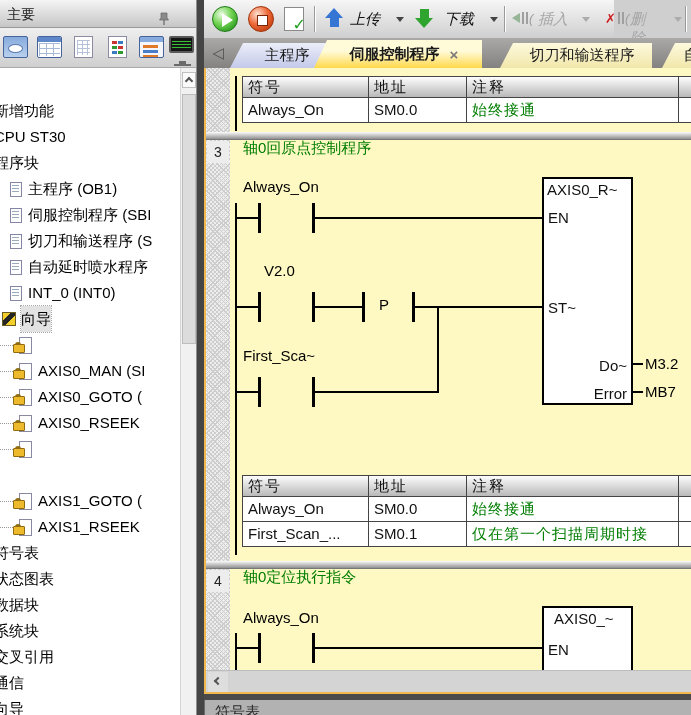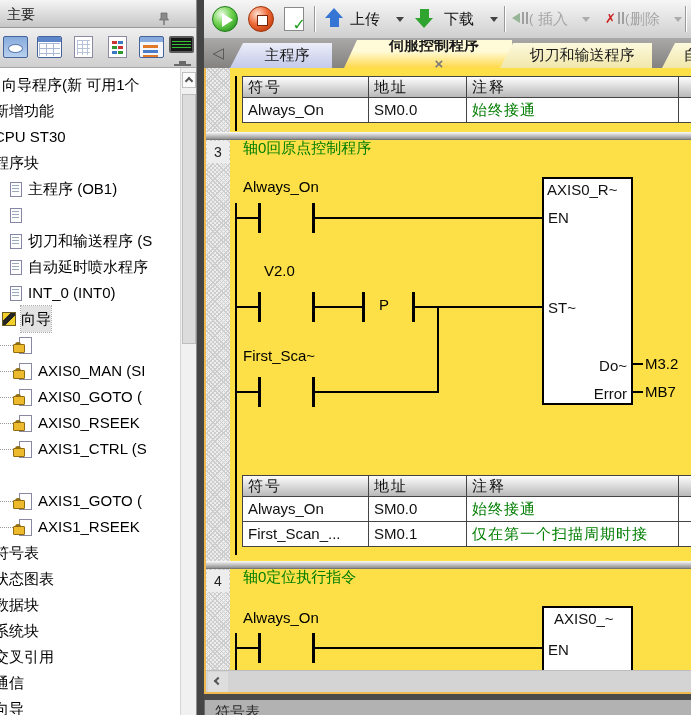--- a/index.html
+++ b/index.html
@@ -65,21 +65,21 @@
   .vsb-btn{position:absolute;left:1px;top:4px;width:14px;height:16px;background:#fbfbfb;border:1px solid #c0c0c0;}
   .vsb-thumb{position:absolute;left:1px;top:26px;width:14px;height:250px;background:#dcdcdc;border:1px solid #bdbdbd;}
   .chev{display:block;width:6px;height:6px;border-left:2px solid #555;border-bottom:2px solid #555;}
   .chev.up{transform:rotate(135deg);margin:5px auto 0;}
   .chev.left{transform:rotate(45deg);margin:6px 0 0 7px;}
 
   .splitter{position:absolute;left:196px;top:0;width:8px;height:715px;background:#454545;border-left:1px solid #8f8f8f;}
 
   
   .main{position:absolute;left:204px;top:0;width:487px;height:715px;overflow:hidden;background:#cfcfcf;}
-  .mtb{position:absolute;left:0;top:0;width:487px;height:38px;background:linear-gradient(#f6f6f6,#cfcfcf);}
+  .mtb{position:absolute;left:0;top:0;width:410px;height:38px;background:linear-gradient(#f6f6f6,#cfcfcf);font-style:italic;}
   .cbtn{position:absolute;cursor:pointer;}
   .play{left:8px;top:6px;width:26px;height:26px;border-radius:50%;border:1px solid #1d7a15;
         background:radial-gradient(circle at 35% 30%,#eafbe2,#6fd24f 45%,#28961f 85%);}
   .play::after{content:"";position:absolute;left:9px;top:6px;width:0;height:0;
         border-left:11px solid #fff;border-top:7px solid transparent;border-bottom:7px solid transparent;}
   .stop{left:44px;top:6px;width:26px;height:26px;border-radius:50%;border:1px solid #a03208;
         background:radial-gradient(circle at 35% 30%,#fde3d6,#ef6a38 45%,#c13c0f 85%);}
   .stop::after{content:"";position:absolute;left:8px;top:8px;width:9px;height:9px;background:#fff;border:1px solid #7a2508;}
   .compile{left:80px;top:7px;width:20px;height:24px;background:#fff;border:1px solid #8a8a8a;}
   .compile::after{content:"✓";position:absolute;right:-3px;bottom:-4px;color:#1d9f1d;font-weight:bold;font-size:16px;}
@@ -98,28 +98,28 @@
   .gparen{color:#9f9f9f;font-size:13px;line-height:13px;}
   .ga{display:inline-block;width:0;height:0;border-top:5px solid transparent;border-bottom:5px solid transparent;border-right:8px solid #96b496;margin-right:1px;}
   .xmark{color:#cc2222;font-weight:bold;font-size:13px;line-height:13px;margin:0 1px;}
 
   .tabrow{position:absolute;left:0;top:38px;width:487px;height:30px;background:linear-gradient(#aba9a7,#848280);}
   .tback{position:absolute;left:5px;top:5px;width:18px;height:20px;color:#4f4f4f;font-size:15px;line-height:20px;text-align:center;cursor:pointer;}
   .tab{position:absolute;bottom:0;height:25px;display:flex;align-items:center;justify-content:center;
        font-size:15px;color:#1a1a1a;padding-left:12px;cursor:pointer;
        clip-path:polygon(13px 0,100% 0,100% 100%,0 100%);}
   .tab-blue{left:26px;width:102px;background:linear-gradient(#eceef9,#c3c9e9);}
-  .tab-active{left:140px;width:168px;height:28px;font-weight:bold;
-       background:linear-gradient(#fffbd8 0 40%,#ffd84a);flex-direction:column;}
+  .tab-active{left:110px;width:168px;height:28px;font-weight:bold;
+       background:linear-gradient(#fffbd8 0 40%,#ffd84a);}
   .tab-active .x{margin-left:10px;color:#7a7a7a;font-weight:bold;font-size:15px;}
   .tab-y1{left:296px;width:152px;background:linear-gradient(#fdf9dd,#f1e7ab);}
   .tab-y2{left:458px;width:46px;background:linear-gradient(#fdf9dd,#f1e7ab);}
 
   
-  .editor{position:absolute;left:0;top:68px;width:487px;height:626px;background:#fde047;overflow:hidden;}
+  .editor{position:absolute;left:0;top:68px;width:487px;height:626px;background:#fef9c3;overflow:hidden;}
   .edge-l{position:absolute;left:0;top:0;width:2px;height:626px;background:#efb94f;z-index:6;}
   .edge-b{position:absolute;left:0;bottom:0;width:487px;height:2px;background:#efb94f;z-index:6;}
   .gutter{position:absolute;left:2px;top:0;width:24px;height:624px;
       background-image:repeating-linear-gradient(45deg,#cdcdcd 0 1px,transparent 1px 3px),
                        repeating-linear-gradient(135deg,#cdcdcd 0 1px,#ededed 1px 3px);}
   .netnum{position:absolute;width:22px;height:22px;background:#ededed;font-size:14px;line-height:22px;text-align:center;color:#222;z-index:2;}
   .sepbar{position:absolute;left:2px;width:485px;height:8px;background:linear-gradient(#fbfbfb,#8f8f8f);border-bottom:1px solid #777;z-index:1;}
   .nettitle{position:absolute;color:#007d00;font-size:15px;white-space:nowrap;z-index:2;}
   .lbl{position:absolute;color:#000;font-size:15px;white-space:nowrap;z-index:2;}
   .hline{position:absolute;height:2px;background:#000;z-index:2;}
@@ -190,38 +190,36 @@
       <span class="ti" style="left:169px">
           <i class="mon">
             <i class="scr"></i>
           </i>
           <i class="mon-stand"></i>
           <i class="mon-base"></i>
         </span>
     </div>
 
     <div class="tree">
-      <div class="tr row0" style="top:4px">
-          <span class="txt">向导程序(新 可用1个</span>
-        </div>
       <div class="tr cut" style="top:30px">
           <span class="txt">新增功能</span>
         </div>
       <div class="tr cut" style="top:56px">
           <span class="txt">CPU ST30</span>
         </div>
       <div class="tr cut" style="top:82px">
           <span class="txt">程序块</span>
         </div>
       <div class="tr doc" style="top:108px">
           <span class="di"></span>
           <span class="txt">主程序 (OB1)</span>
         </div>
       <div class="tr doc" style="top:134px">
           <span class="di"></span>
+          <span class="txt">伺服控制程序 (SBI</span>
         </div>
       <div class="tr doc" style="top:186px">
           <span class="di"></span>
           <span class="txt">自动延时喷水程序</span>
         </div>
       <div class="tr doc" style="top:160px">
           <span class="di"></span>
           <span class="txt">切刀和输送程序 (S</span>
         </div>
       <div class="tr doc" style="top:212px">
@@ -257,21 +255,20 @@
           <span class="li">
             <i></i>
           </span>
           <span class="txt">AXIS0_RSEEK</span>
         </div>
       <div class="tr lock" style="top:368px">
           <span class="dots"></span>
           <span class="li">
             <i></i>
           </span>
-          <span class="txt">AXIS1_CTRL (S</span>
         </div>
       <div class="tr lock" style="top:420px">
           <span class="dots"></span>
           <span class="li">
             <i></i>
           </span>
           <span class="txt">AXIS1_GOTO (</span>
         </div>
       <div class="tr lock" style="top:446px">
           <span class="dots"></span>

